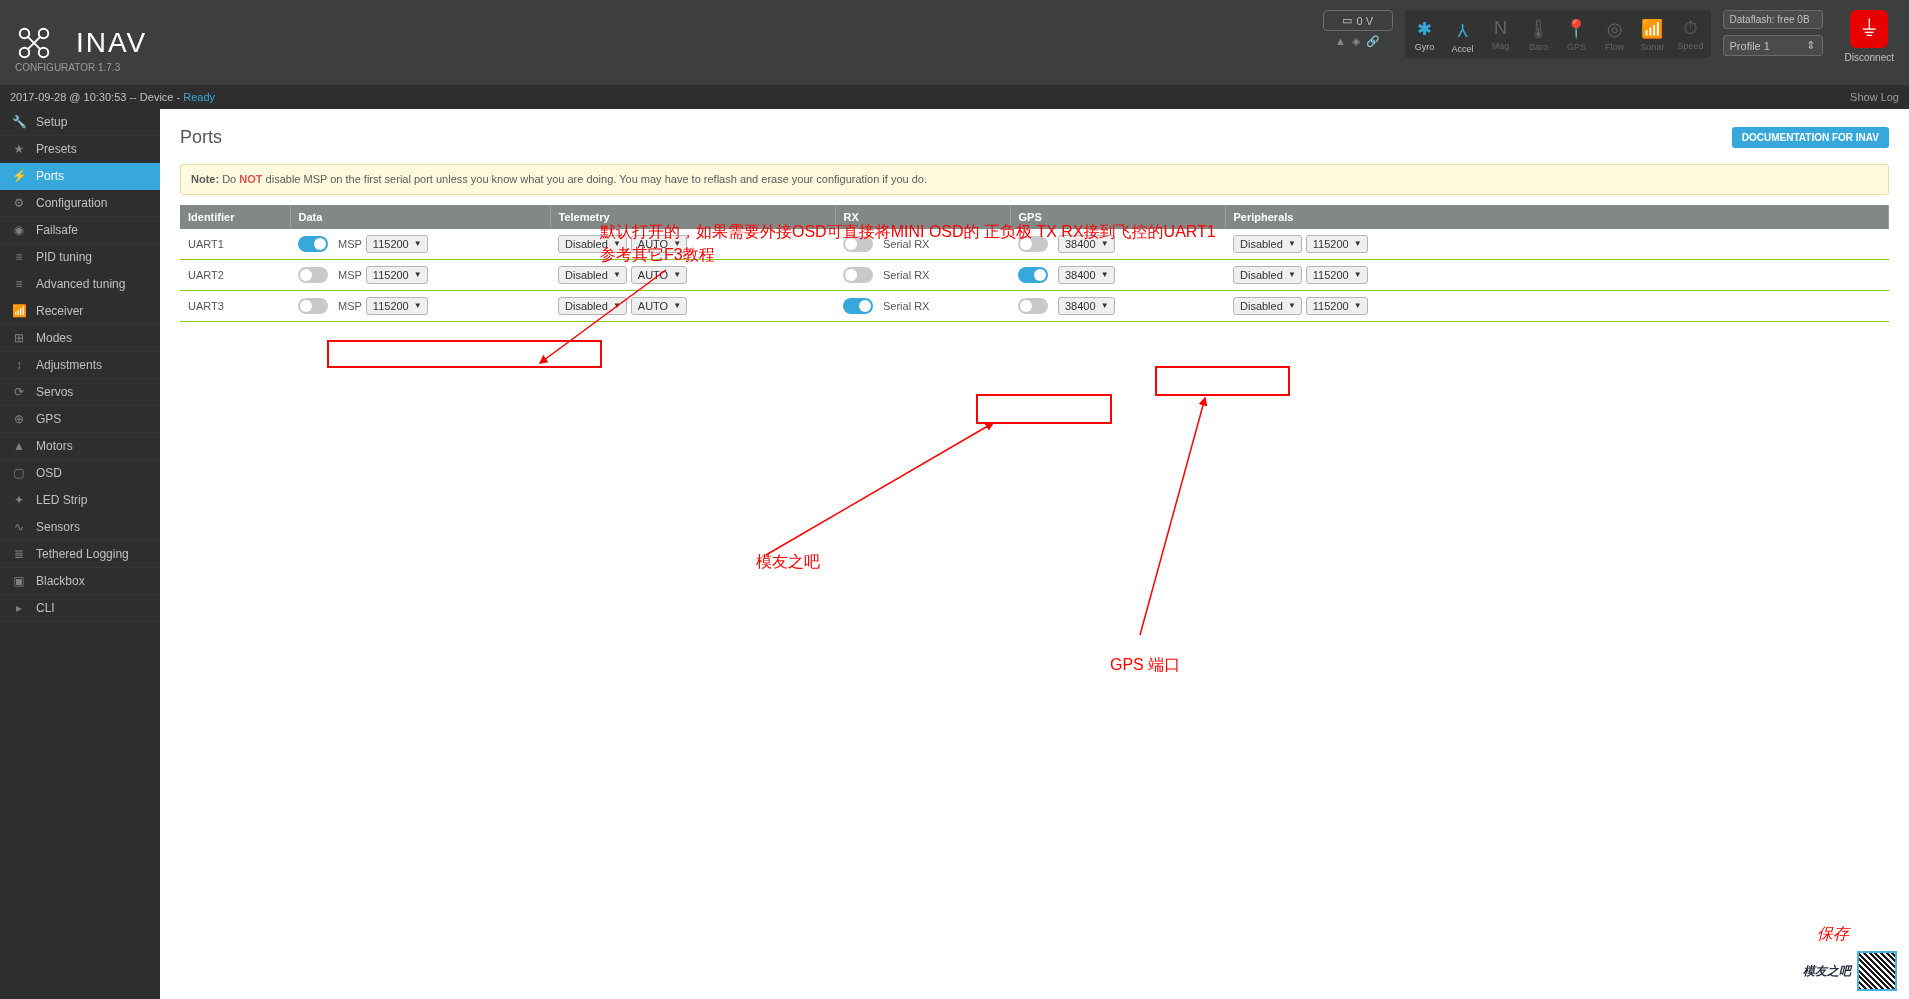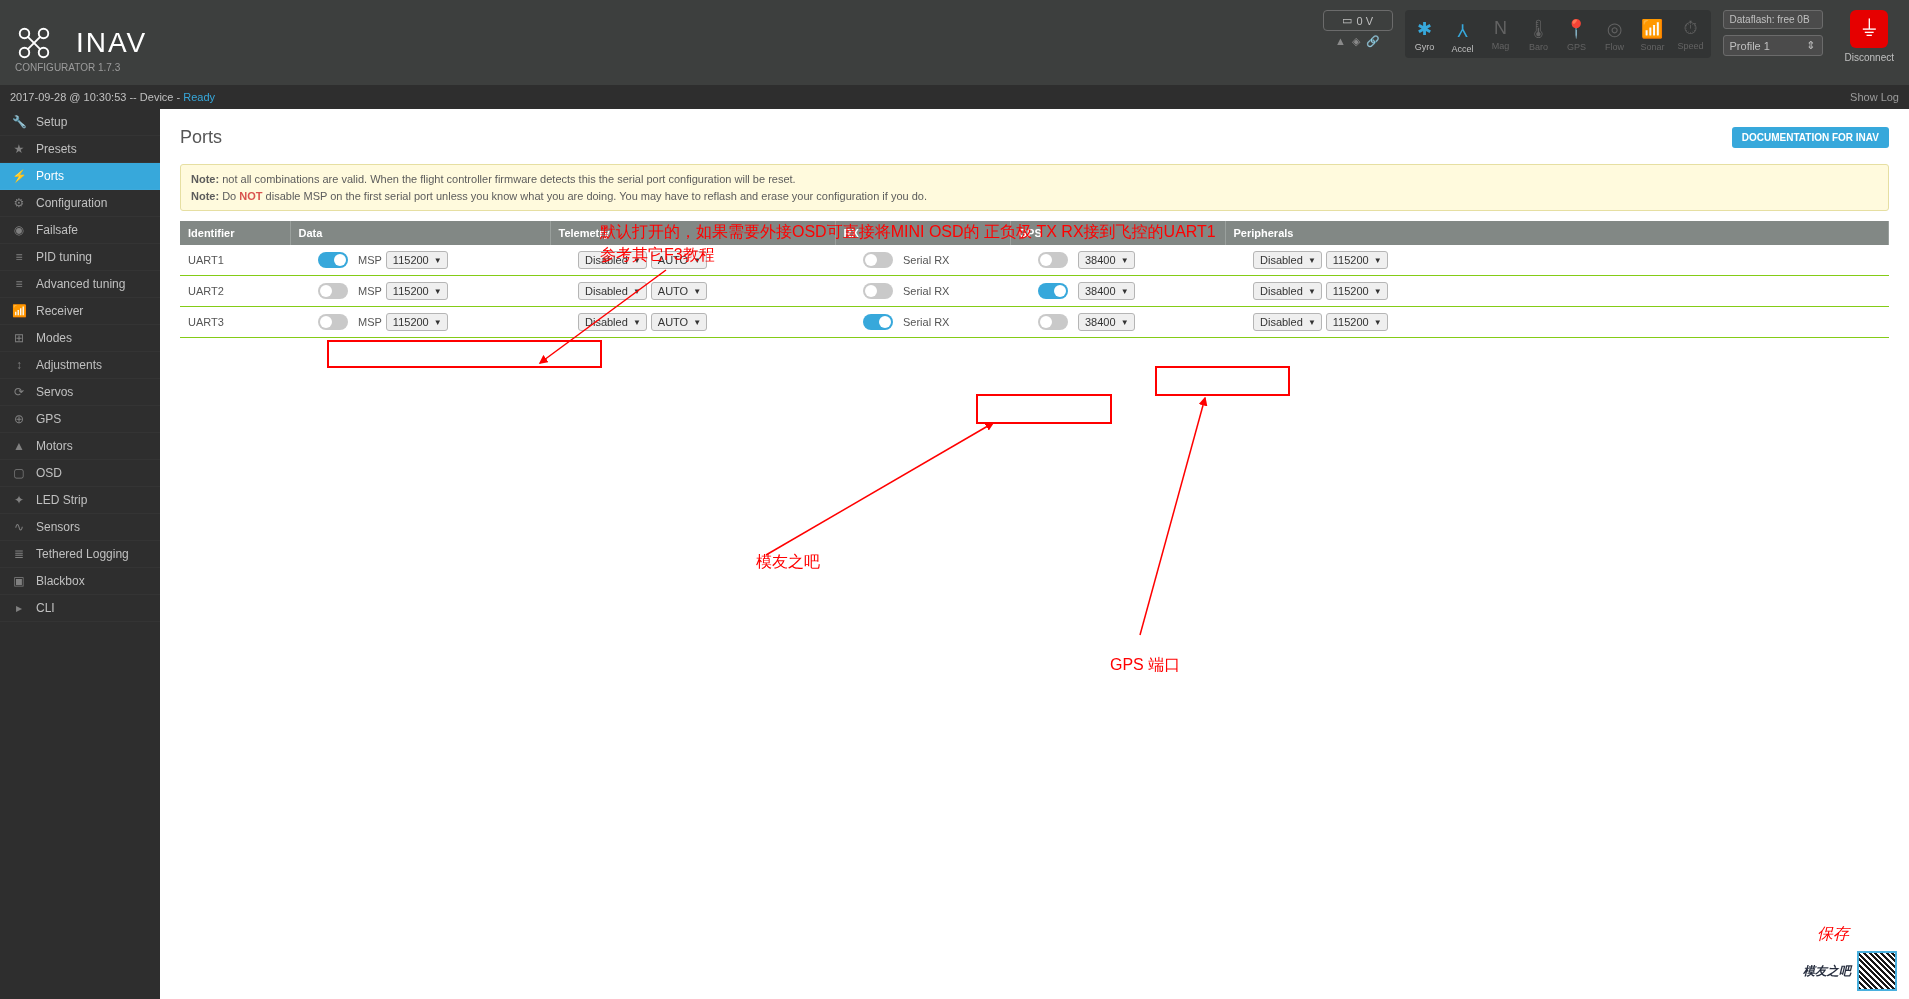--- a/index.html
+++ b/index.html
@@ -59,21 +59,21 @@
 .col-rx { width: 175px; margin-top: 10px; }
 .col-gps { width: 215px; }
 .toggle { width: 30px; height: 16px; border-radius: 10px; position: relative; display: inline-block; vertical-align: middle; margin-right: 6px; }
 .toggle .knob { width: 12px; height: 12px; background: #fff; border-radius: 50%; position: absolute; top: 2px; }
 .toggle.on { background: #37a8db; }
 .toggle.on .knob { right: 2px; }
 .toggle.off { background: #c9c9c9; }
 .toggle.off .knob { left: 2px; }
 .sel { border: 1px solid #b5b5b5; border-radius: 3px; padding: 2px 18px 2px 6px; font-size: 11px; color: #333; background: #efefef; display: inline-flex; align-items: center; gap: 6px; position: relative; }
 .sel::after { content: "▼"; position: absolute; right: 5px; font-size: 8px; color: #333; }
-.cell-flex { display: flex; align-items: center; gap: 4px; margin-left: 20px; }
+.cell-flex { display: flex; align-items: center; gap: 4px; }
 
 
 .anno { position: absolute; color: #ff0000; font-size: 16px; font-family: "Microsoft YaHei", sans-serif; pointer-events: none; }
 .redbox { position: absolute; border: 2px solid #ff0000; pointer-events: none; }
 .svg-overlay { position: absolute; left: 0; top: 0; pointer-events: none; }
 
 
 .watermark { position: absolute; right: 12px; bottom: 8px; display: flex; align-items: center; gap: 6px; opacity: 0.9; }
 .watermark .wm-text { font-size: 12px; color: #0f172a; font-weight: 700; font-style: italic; }
 .watermark .qr { width: 40px; height: 40px; background: repeating-linear-gradient(45deg,#000 0 2px,#fff 2px 4px); border: 2px solid #37a8db; }
@@ -253,21 +253,20 @@
     </div>
   </div>
 
 <div class="main">
   <div class="page-header">
     <div class="page-title">Ports</div>
     <button class="doc-btn">DOCUMENTATION FOR INAV</button>
   </div>
 
   <div class="note-box">
-    <div><b>Note:</b><span> not all combinations are valid. When the flight controller firmware detects this the serial port configuration will be reset.</span></div>
     <div><b>Note:</b><span> Do </span><span class="not">NOT</span><span> disable MSP on the first serial port unless you know what you are doing. You may have to reflash and erase your configuration if you do.</span></div>
   </div>
 
   <table class="ports-table">
     <thead>
       <tr>
         <th class="col-id">Identifier</th>
         <th class="col-data">Data</th>
         <th class="col-tel">Telemetry</th>
         <th class="col-rx">RX</th>

